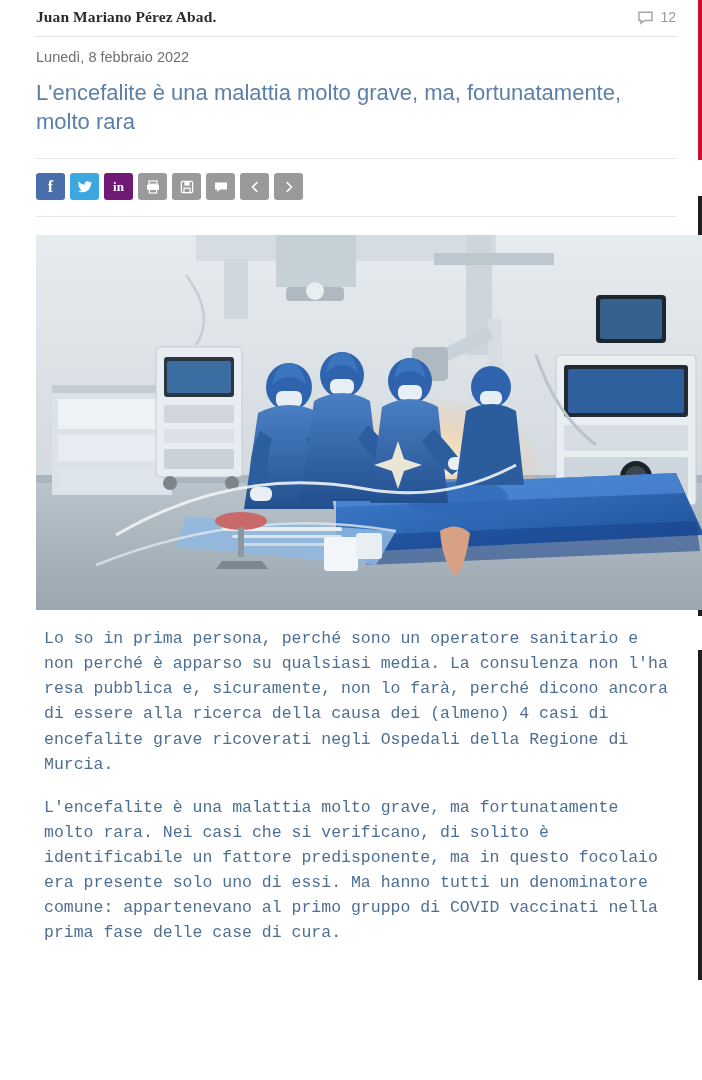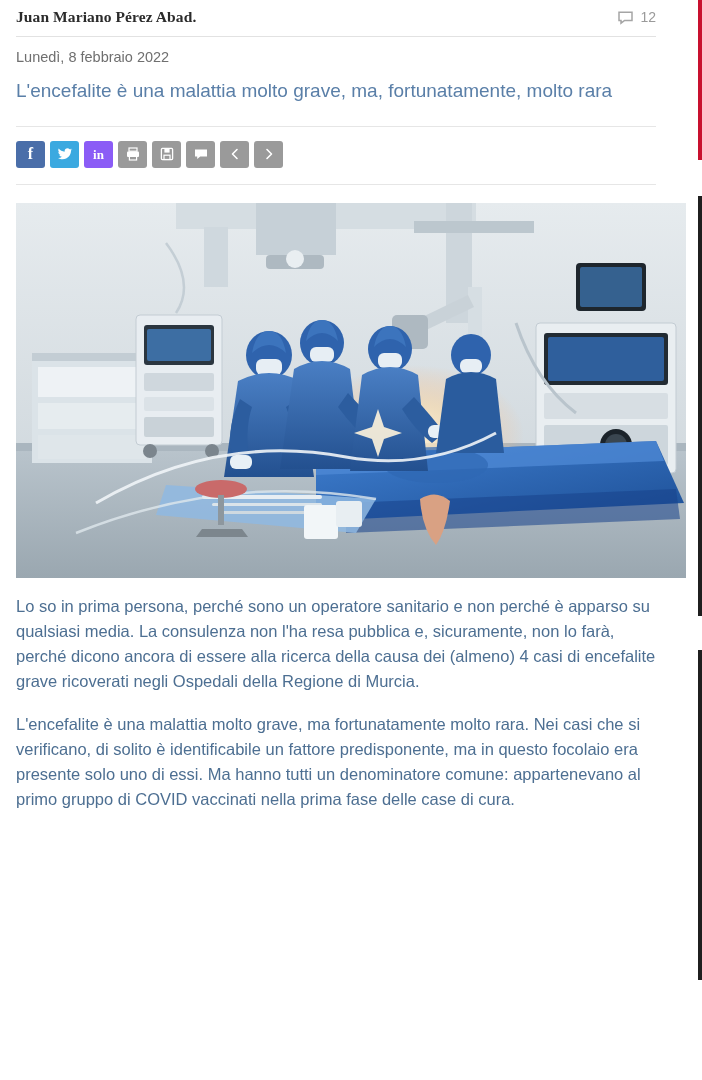--- a/index.html
+++ b/index.html
@@ -14,20 +14,21 @@
     color: #333333;
     overflow: hidden;
     position: relative;
   }
 
   .page {
     position: relative;
     width: 702px;
     height: 1080px;
     box-sizing: border-box;
+    padding-left: 20px;
   }
 
   
   .edge-bars {
     position: absolute;
     top: 0;
     right: 0;
     width: 6px;
     height: 1080px;
   }
@@ -70,21 +71,21 @@
 
   
   .date {
     font-size: 14.5px;
     color: #6f6f6f;
     padding-top: 12px;
   }
 
   
   .kicker {
-    font-size: 19px;
+    font-size: 22px;
     color: #5a7fa8;
     padding-top: 14px;
     line-height: 1.3;
   }
 
   
   h1.headline {
     font-family: "Liberation Serif", serif;
     font-weight: bold;
     font-size: 38px;
@@ -133,21 +134,22 @@
   }
 
   
   .body-text {
     margin-top: 16px;
   }
   .body-text p {
     font-size: 16.5px;
     line-height: 1.52;
     color: #4d6f92;
-    margin: 0 0 18px 0;
+    margin: 0 0 18px 8px;
+    font-family: Liberation Mono, monospace;
   }
 
   
   .hero svg { display: block; }
 </style>
 </head>
 <body>
 
 <div class="page">
 
@@ -184,21 +186,21 @@
         </div>
 
         <div class="share-btn" style="background:#3ba9e0;">
           <span>
             <svg width="16" height="16" viewBox="0 0 16 16" aria-hidden="true">
               <path d="M15 3.3c-.5.3-1.1.5-1.7.6.5-.3.9-.8 1.1-1.4-.5.3-1.1.6-1.8.7-.5-.6-1.3-.9-2.1-.9-1.6 0-2.9 1.3-2.9 2.9 0 .2 0 .4.1.6C5.3 5.6 3.1 4.4 1.7 2.6c-.2.4-.4.9-.4 1.4 0 1 .5 1.9 1.3 2.4-.5 0-.9-.1-1.3-.4 0 1.4 1 2.6 2.3 2.8-.3.1-.6.1-.8.1-.2 0-.4 0-.6-.1.4 1.1 1.4 2 2.7 2-1 .8-2.2 1.2-3.5 1.2H1c1.3.8 2.9 1.3 4.5 1.3 5.5 0 8.5-4.5 8.5-8.5v-.4c.6-.4 1.1-1 1.5-1.6z" fill="#ffffff"></path>
             </svg>
           </span>
         </div>
 
-        <div class="share-btn" style="background:#8b5cf6;text-align:right;">
+        <div class="share-btn" style="background:#701a75;text-align:right;">
           <span style="font-size:13px;line-height:1;">in</span>
         </div>
 
         <div class="share-btn" style="background:#9a9a9a;">
           <span>
             <svg width="16" height="16" viewBox="0 0 16 16" aria-hidden="true">
               <rect x="4" y="2" width="8" height="3.2" fill="none" stroke="#ffffff" stroke-width="1.2"></rect>
               <rect x="2" y="5.4" width="12" height="5.6" rx="1" fill="#ffffff"></rect>
               <rect x="4.4" y="9.4" width="7.2" height="4.6" fill="none" stroke="#ffffff" stroke-width="1.2"></rect>
             </svg>

